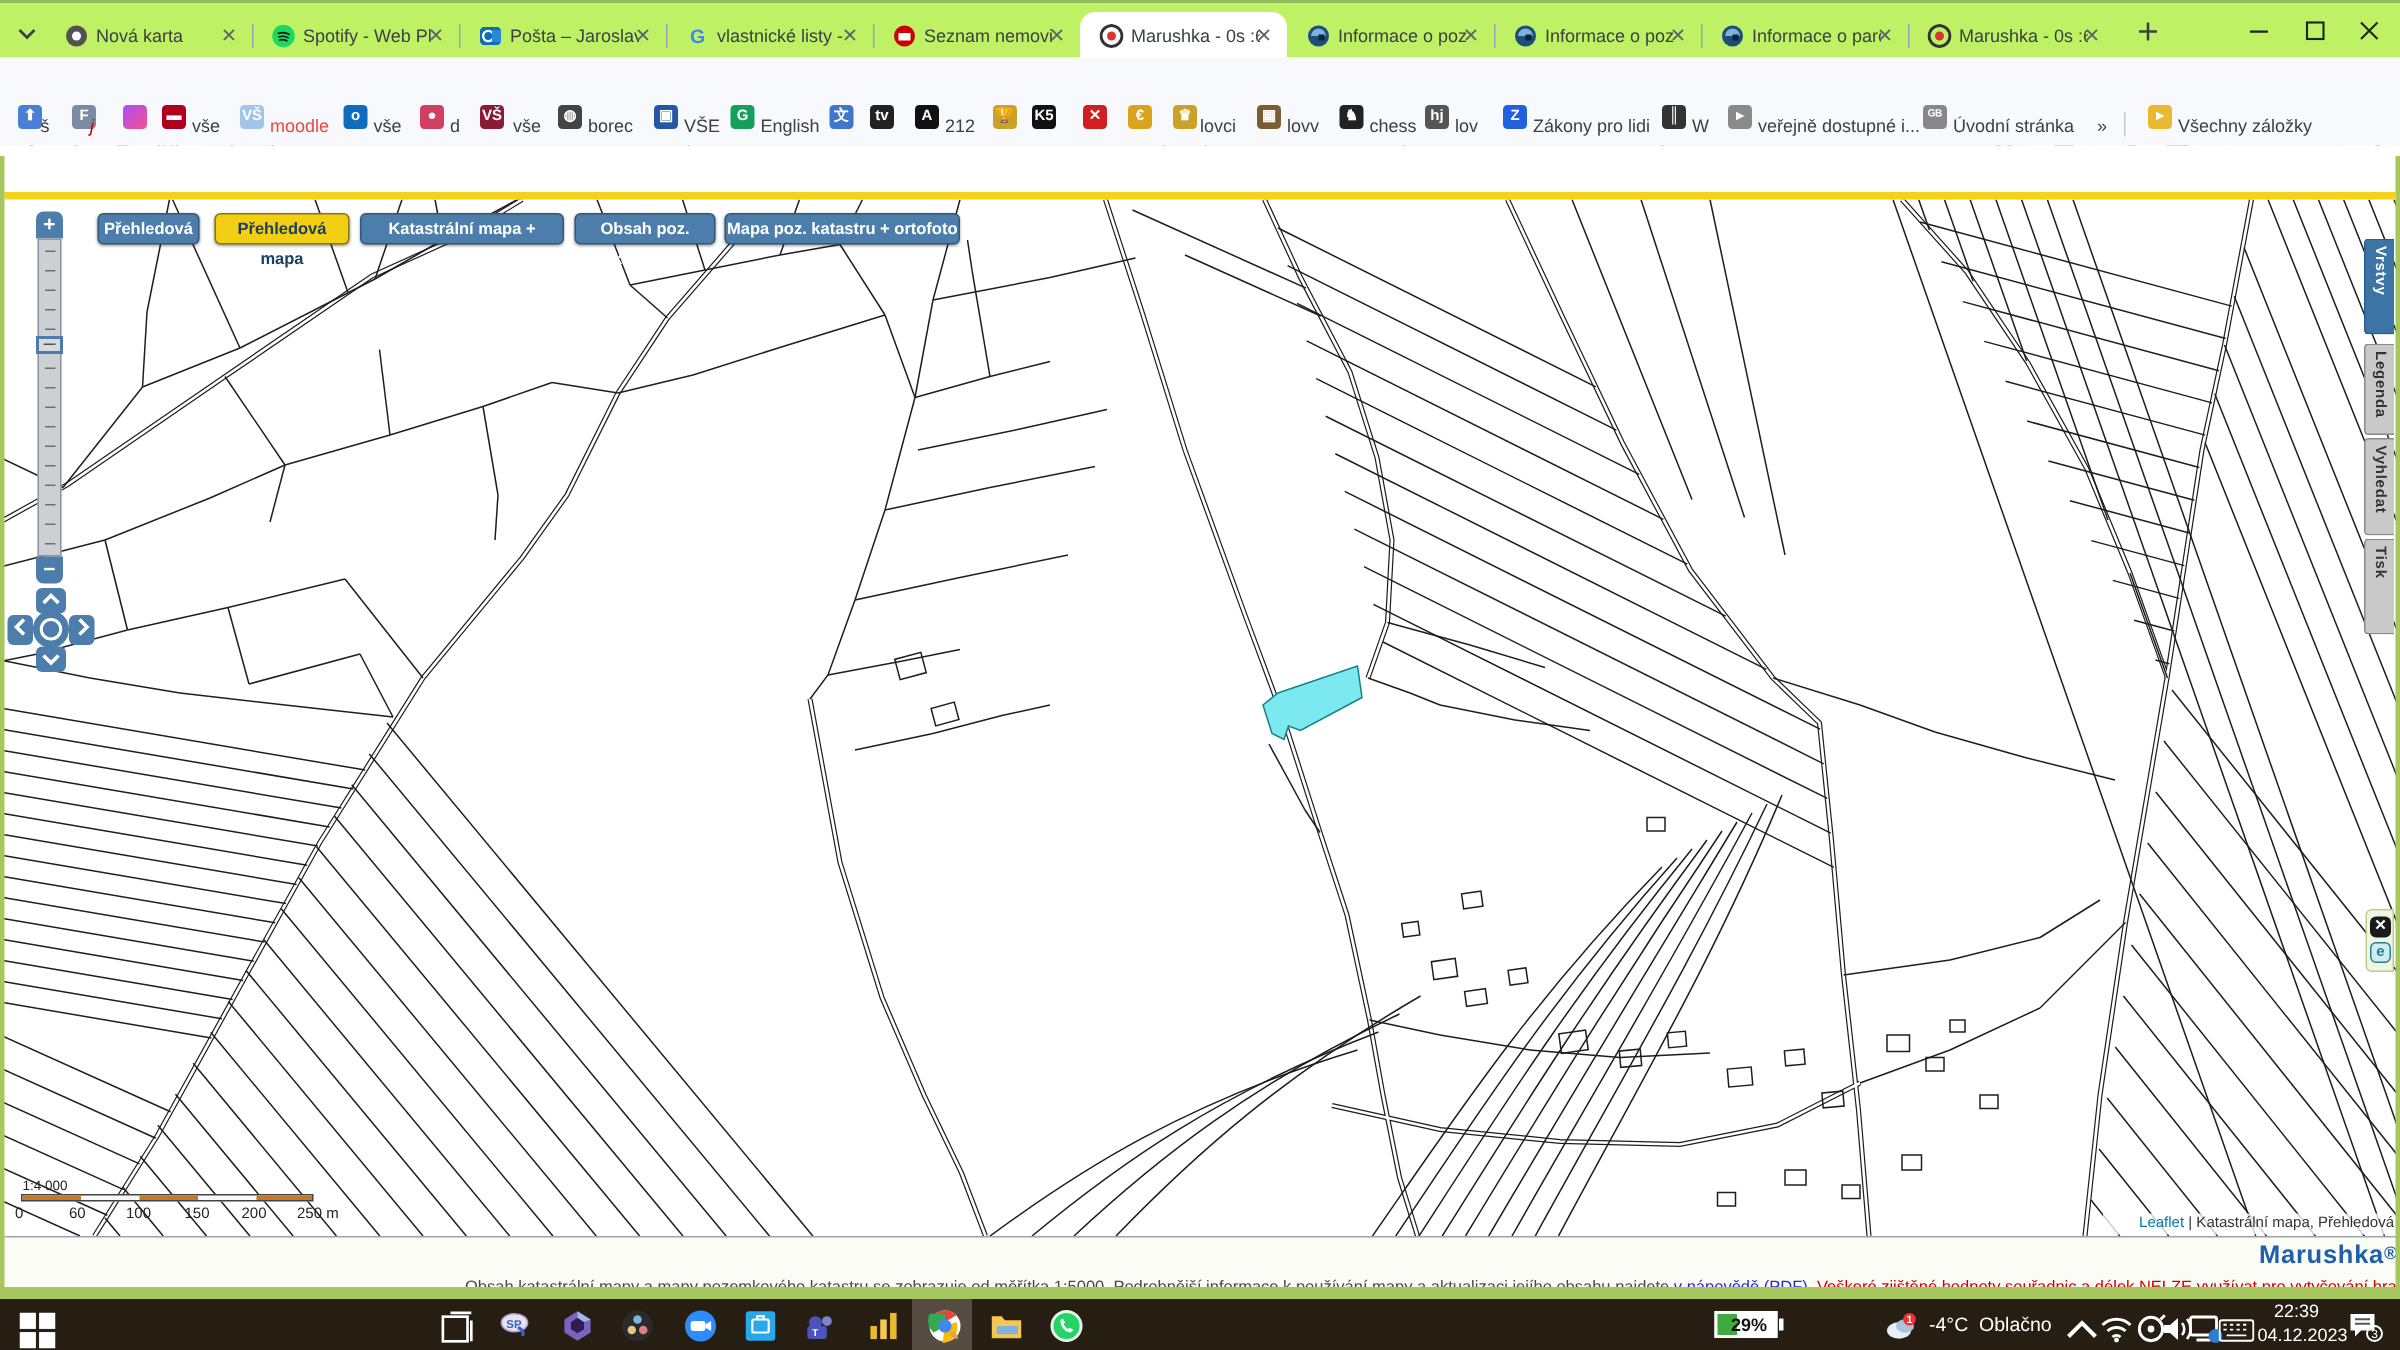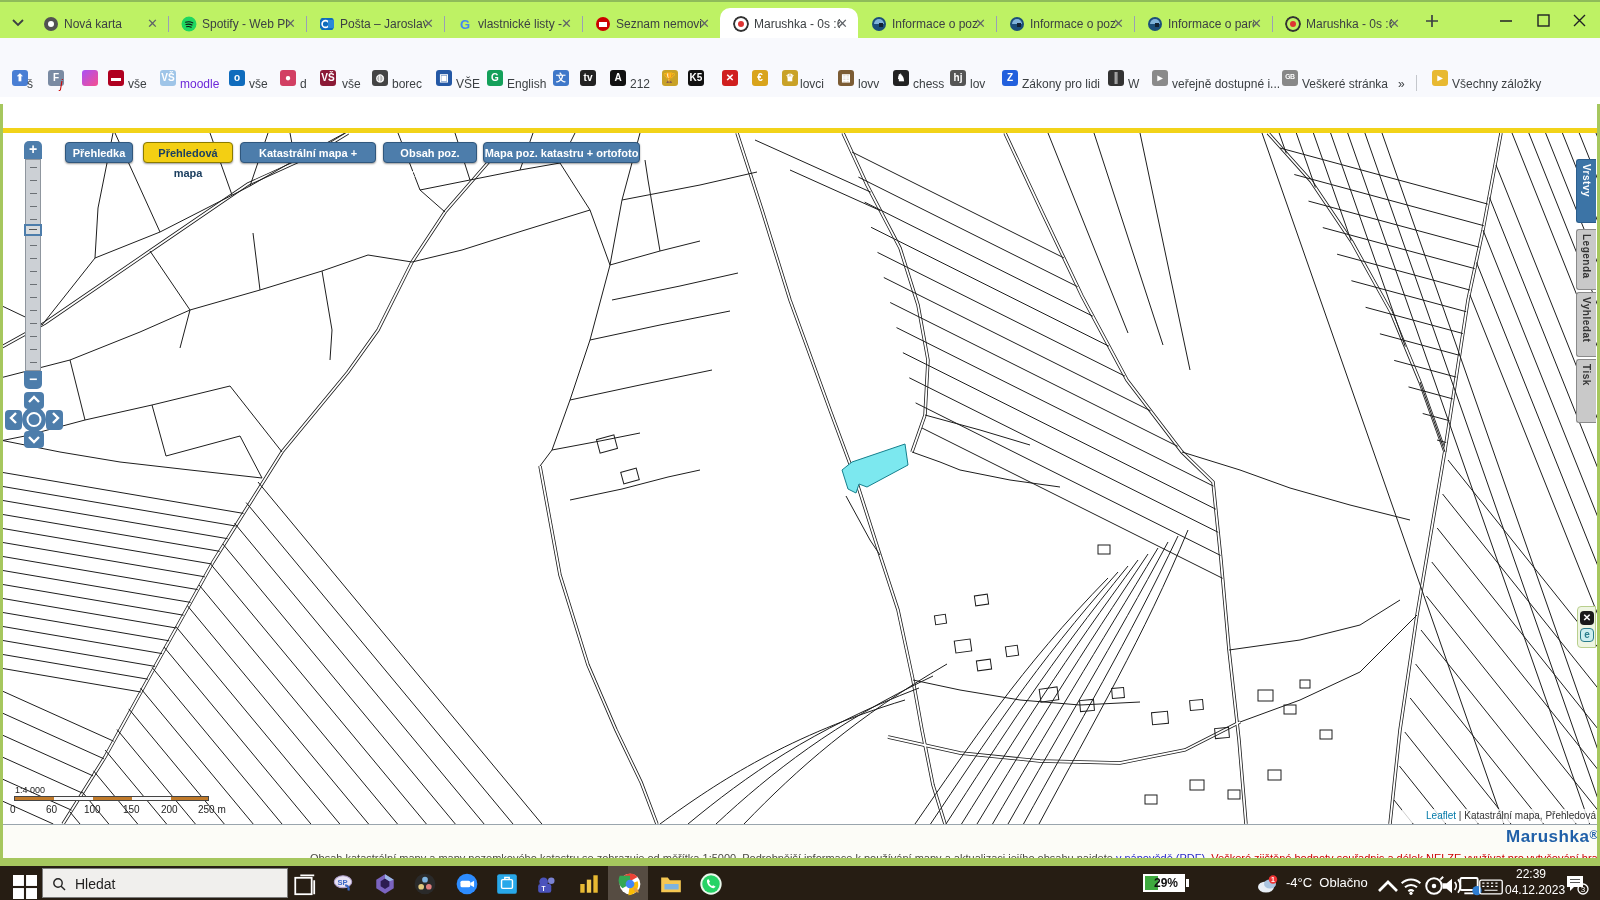--- a/index.html
+++ b/index.html
@@ -210,21 +210,21 @@
 <div id="bookmarks" class="abs">
       <div class="abs" style="left:1416px;top:5px;width:1px;height:16px;background:#c4c7cc"></div>
       <div class="bmi" style="left:12px;background:#4a7fd4;">⬆</div>
       <div class="bm" style="left:27px;color:#3c4043">š</div>
       <div class="bmi" style="left:48px;background:#7a8ba3;">F</div>
       <div class="bm" style="left:60px;color:#3c4043"><i style="color:#c00">j</i></div>
       <div class="bmi" style="left:82px;background:linear-gradient(135deg,#a851f7,#f74f8e);"></div>
       <div class="bmi" style="left:108px;background:#b00020;">▬</div>
       <div class="bm" style="left:128px;color:#3c4043">vše</div>
       <div class="bmi" style="left:160px;background:#9fc5e8;">VŠ</div>
-      <div class="bm" style="left:180px;color:#6d28d9">moodle</div>
+      <div class="bm" style="left:180px;color:#ef4444">moodle</div>
       <div class="bmi" style="left:229px;background:#0f6cbd;">o</div>
       <div class="bm" style="left:249px;color:#3c4043">vše</div>
       <div class="bmi" style="left:280px;background:#d23f63;">●</div>
       <div class="bm" style="left:300px;color:#3c4043">d</div>
       <div class="bmi" style="left:320px;background:#8b1a36;">VŠ</div>
       <div class="bm" style="left:342px;color:#3c4043">vše</div>
       <div class="bmi" style="left:372px;background:#444;">◍</div>
       <div class="bm" style="left:392px;color:#3c4043">borec</div>
       <div class="bmi" style="left:436px;background:#2458a5;">▣</div>
       <div class="bm" style="left:456px;color:#3c4043">VŠE</div>
@@ -246,21 +246,21 @@
       <div class="bm" style="left:913px;color:#3c4043">chess</div>
       <div class="bmi" style="left:950px;background:#555;">hj</div>
       <div class="bm" style="left:970px;color:#3c4043">lov</div>
       <div class="bmi" style="left:1002px;background:#2260dd;">Z</div>
       <div class="bm" style="left:1022px;color:#3c4043">Zákony pro lidi</div>
       <div class="bmi" style="left:1108px;background:#333;">║</div>
       <div class="bm" style="left:1128px;color:#3c4043">W</div>
       <div class="bmi" style="left:1152px;background:#8a8a8a;">▸</div>
       <div class="bm" style="left:1172px;color:#3c4043">veřejně dostupné i...</div>
       <div class="bmi" style="left:1282px;background:#888;">ᴳᴮ</div>
-      <div class="bm" style="left:1302px;color:#3c4043">Veškeré stránka</div>
+      <div class="bm" style="left:1302px;color:#3c4043">Úvodní stránka</div>
       <div class="bm" style="left:1398px;color:#3c4043">»</div>
       <div class="bmi" style="left:1432px;background:#e8b931;">▸</div>
       <div class="bm" style="left:1452px;color:#3c4043">Všechny záložky</div>
     </div>
 
 <div id="page" class="abs">
   <div id="ybar" class="abs"></div>
   <div id="mapwrap" class="abs">
         <svg width="1600" height="691" viewBox="0 133 1600 691" style="position:absolute;left:0;top:0" xmlns="http://www.w3.org/2000/svg">
           <g fill="none" stroke="#1c1c1c" stroke-width="3.4">
@@ -507,21 +507,21 @@
             <rect x="1268" y="770" width="13" height="10" transform="rotate(0 1274.5 775.0)"></rect>
             <rect x="1145" y="795" width="12" height="9" transform="rotate(0 1151.0 799.5)"></rect>
             <rect x="598" y="437" width="18" height="14" transform="rotate(-15 607.0 444.0)"></rect>
             <rect x="622" y="470" width="16" height="12" transform="rotate(-15 630.0 476.0)"></rect>
             <rect x="1098" y="545" width="12" height="9" transform="rotate(0 1104.0 549.5)"></rect>
             <rect x="975" y="595" width="13" height="10" transform="rotate(-8 981.5 600.0)"></rect>
             <rect x="935" y="615" width="11" height="9" transform="rotate(-8 940.5 619.5)"></rect>
           </g>
           <polygon points="842,470 848,489 856,493 859,484 867,487 908,465 905,444 852,462" fill="#7ce8ef" stroke="#15808d" stroke-width="1"></polygon>
         </svg>
-    <div class="mbtn" style="left:65px;width:68px;line-height:20px">Přehledka</div>
+    <div class="mbtn" style="left:65px;width:68px;line-height:20px">Přehledová</div>
         <div class="mbtn sel" style="left:143px;width:90px;line-height:20px">Přehledová mapa</div>
         <div class="mbtn" style="left:240px;width:136px;line-height:20px">Katastrální mapa + ortofoto</div>
         <div class="mbtn" style="left:383px;width:94px;line-height:20px">Obsah poz. katastru</div>
         <div class="mbtn" style="left:483px;width:157px;line-height:20px">Mapa poz. katastru + ortofoto</div>
     <div class="abs" style="left:0;top:0">
           <div class="zbtn" style="top:8px;border-radius:5px 5px 0 0">+</div>
           <div id="ztrack">
             <div class="ztick" style="top:7px"></div>
             <div class="ztick" style="top:20px"></div>
             <div class="ztick" style="top:33px"></div>
@@ -589,24 +589,20 @@
 </div>
 
 <div id="greenbot" class="abs"></div>
 <div id="taskbar" class="abs">
       <svg class="tico" style="left:13px;top:9px" width="16" height="16" viewBox="0 0 16 16">
         <rect x="0" y="0" width="7.3" height="7.3" fill="#fff"></rect>
         <rect x="8.7" y="0" width="7.3" height="7.3" fill="#fff"></rect>
         <rect x="0" y="8.7" width="7.3" height="7.3" fill="#fff"></rect>
         <rect x="8.7" y="8.7" width="7.3" height="7.3" fill="#fff"></rect>
       </svg>
-      <div id="search"><svg width="14" height="14" viewBox="0 0 14 14" style="vertical-align:-2px;margin-left:9px">
-          <circle cx="6" cy="6" r="4.2" stroke="#222" stroke-width="1.4" fill="none"></circle>
-          <path d="M9.2 9.2 L13 13" stroke="#222" stroke-width="1.4"></path>
-        </svg><span style="margin-left:9px">Hledat</span></div>
       <svg class="tico" style="left:294px;top:8px" width="19" height="19" viewBox="0 0 19 19">
         <rect x="1" y="3" width="13" height="13" fill="none" stroke="#fff" stroke-width="1.4"></rect>
         <path d="M16 5 v11 M5 1 h11" stroke="#fff" stroke-width="1.4"></path>
       </svg>
       <svg class="tico" style="left:331px;top:6px" width="22" height="22" viewBox="0 0 22 22">
         <ellipse cx="11" cy="9" rx="8" ry="5.5" fill="#e8e2f4" stroke="#b0a0cc"></ellipse>
         <text x="6" y="12" font-size="7" fill="#3b67c4" font-weight="bold">SP</text>
         <path d="M13 12 q4 1 3 5" stroke="#3b67c4" stroke-width="2" fill="none"></path>
       </svg>
       <svg class="tico" style="left:373px;top:6px" width="22" height="22" viewBox="0 0 22 22">

